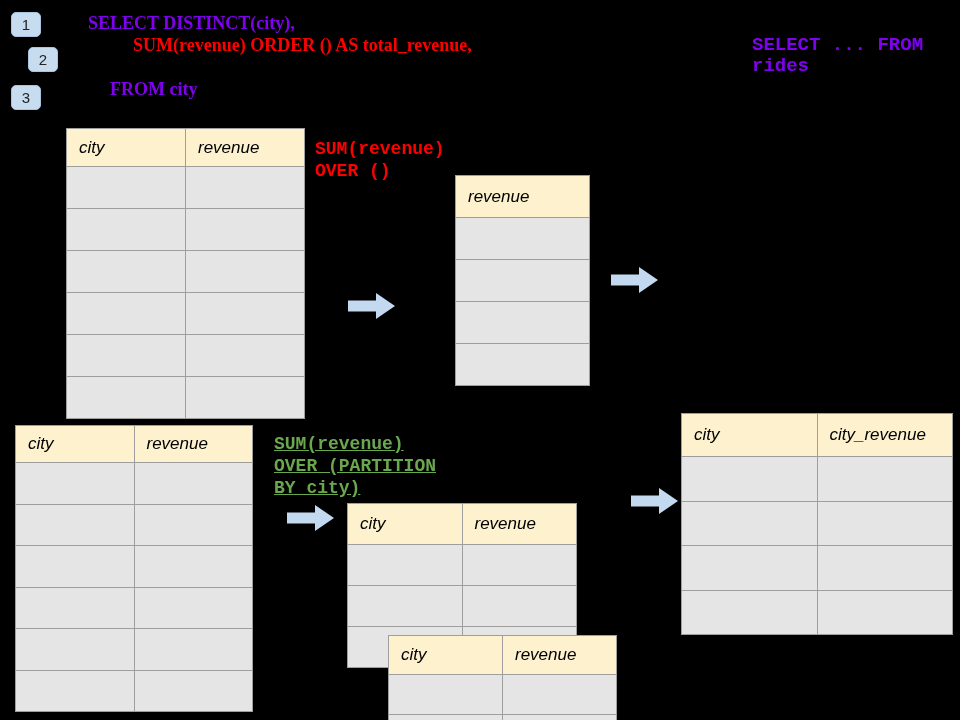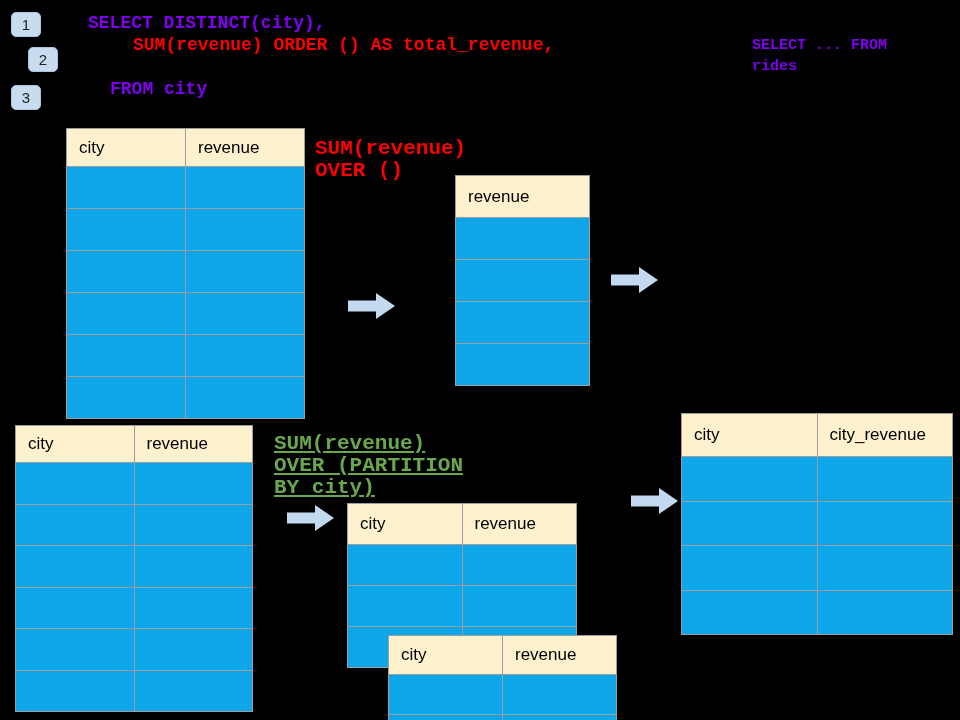--- a/index.html
+++ b/index.html
@@ -1,52 +1,52 @@
 <!DOCTYPE html>
 <html style="--purple: #8000F0; --red: #FF0000; --green: #6AA84F; --header_fill: #FDF1CE; --table_border: #9E9E9E; --badge_fill: #C8DCF0; --arrow_fill: #C3D9EF;"><head>
 <meta charset="utf-8">
 <style>
   html,body{margin:0;padding:0;background:#000;}
   #canvas{position:relative;width:960px;height:720px;overflow:hidden;background:#000;
           font-family:"Liberation Sans",sans-serif;}
 
   
-  .codeline{position:absolute;white-space:pre;font-family:Liberation Mono, monospace;
+  .codeline{position:absolute;white-space:pre;font-family:Liberation Serif, serif;
             font-weight:bold;font-size:18px;line-height:22px;}
   .c-purple{color:var(--purple,#8000F0);}
   .c-red{color:var(--red,#FF0000);}
   .c-green{color:var(--green,#6AA84F);}
   .l1{left:88px;top:12px;}
   .l2{left:133px;top:34px;}
   .l3{left:133px;top:56px;}
   .l4{left:110px;top:78px;}
   .l5{left:110px;top:100px;}
 
   
   .sidenote{position:absolute;left:752px;top:35px;white-space:pre;
             font-family:"Liberation Mono",monospace;font-weight:bold;
-            font-size:15px;line-height:21px;color:var(--purple,#8000F0);}
+            font-size:19px;line-height:21px;color:var(--purple,#8000F0);}
 
   
   .ann{position:absolute;white-space:pre;font-family:"Liberation Mono",monospace;
-       font-weight:bold;font-size:21px;line-height:22px;}
+       font-weight:bold;font-size:18px;line-height:22px;}
   .ann-total{left:315px;top:138px;color:var(--red,#FF0000);}
   .ann-part{left:274px;top:433px;color:var(--green,#6AA84F);text-decoration:underline;}
 
   
   .badge{position:absolute;width:30px;height:25px;background:var(--badge_fill,#C8DCF0);
          border:1px solid #A9C4DF;border-radius:5px;box-sizing:border-box;
          display:flex;align-items:center;justify-content:center;
          font-size:15px;color:#222;}
   .b1{left:11px;top:12px;}
   .b2{left:28px;top:47px;}
   .b3{left:11px;top:85px;}
 
   
-  .table{position:absolute;background:#0ea5e9;}
+  .table{position:absolute;background:#e5e5e5;font-style:italic;}
   .trow{display:flex;box-sizing:border-box;}
   .tcell{flex:1;box-sizing:border-box;border-right:1px solid var(--table_border,#9E9E9E);
          border-bottom:1px solid var(--table_border,#9E9E9E);
          display:flex;align-items:center;padding-left:12px;
          font-size:17px;color:#000;}
   .trow .tcell:first-child{border-left:1px solid var(--table_border,#9E9E9E);}
   .trow.thead .tcell{border-top:1px solid var(--table_border,#9E9E9E);
          background:var(--header_fill,#FDF1CE);}
   .t1{left:66px;top:128px;width:239px;}
   .t1 .trow{height:42px;} .t1 .trow.thead{height:39px;}

